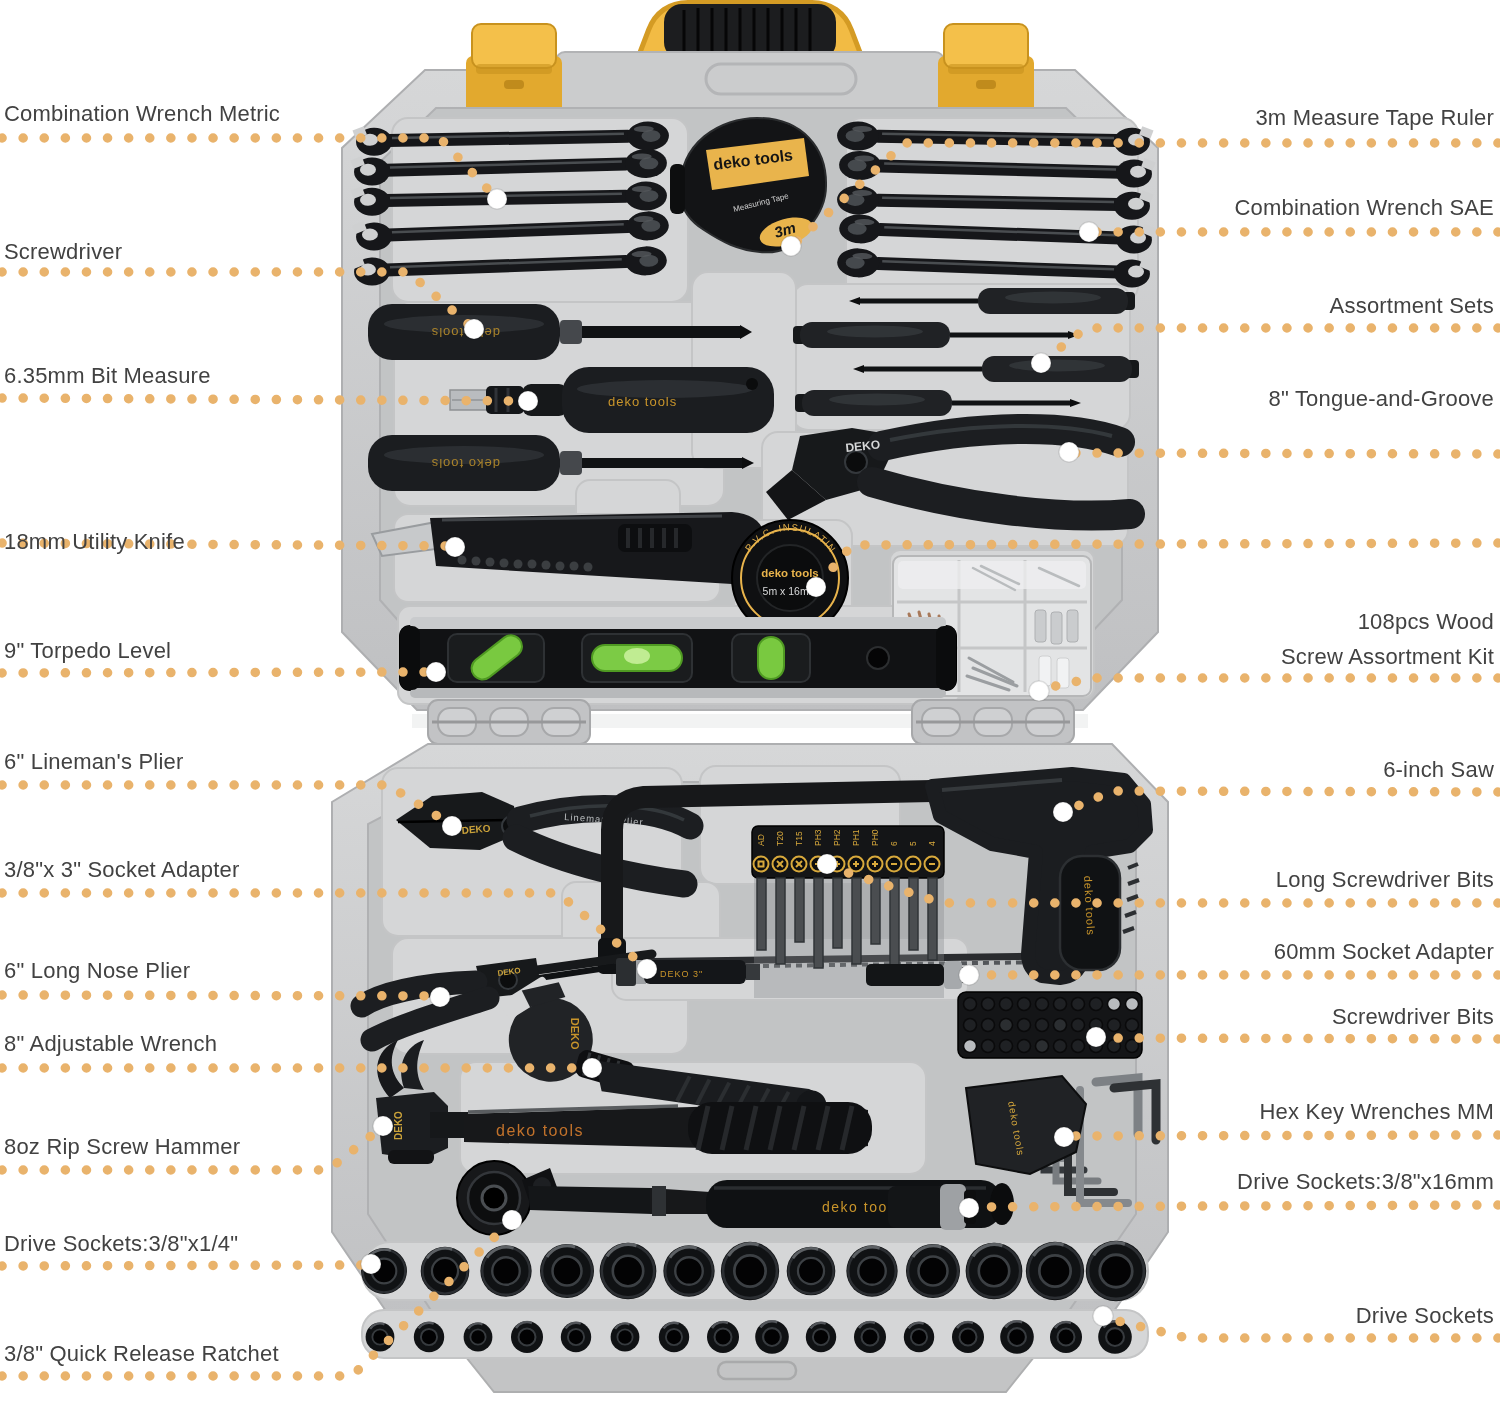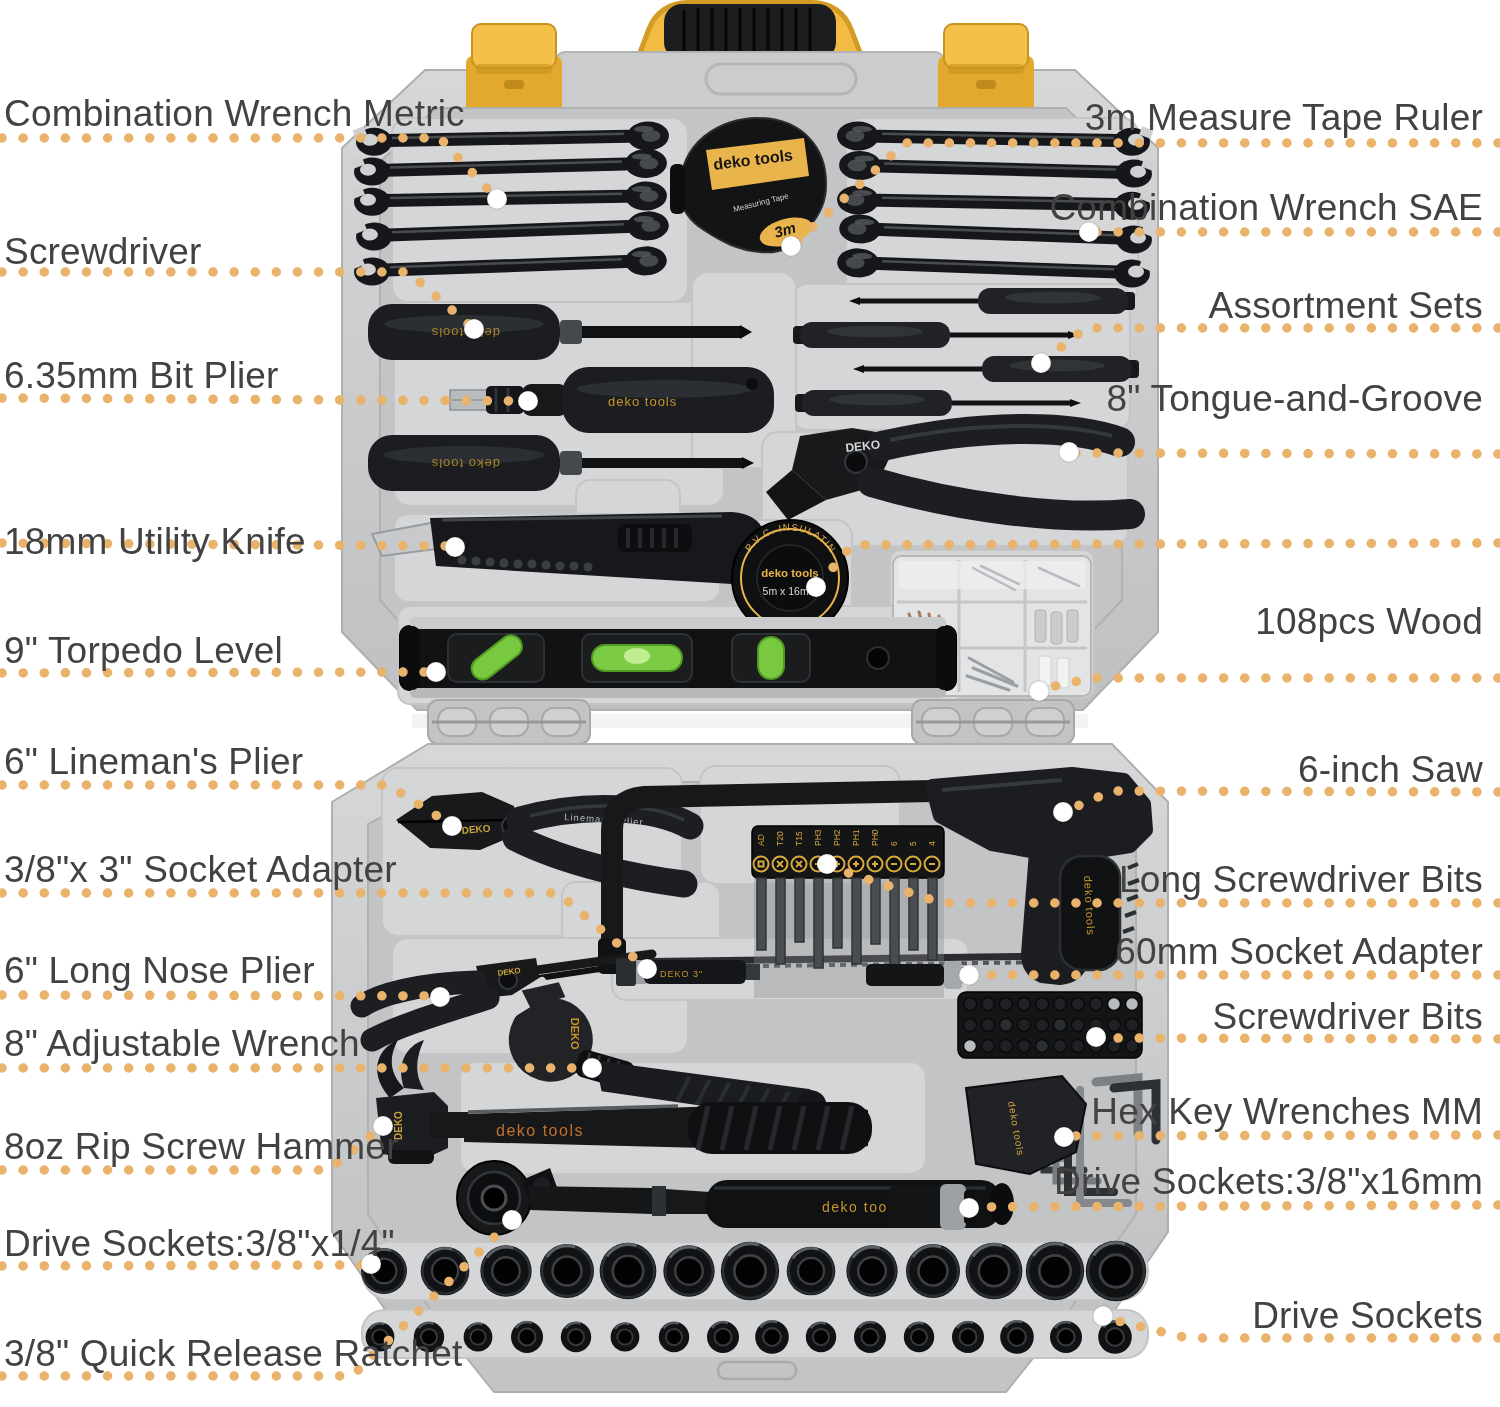--- a/index.html
+++ b/index.html
@@ -3,24 +3,24 @@
 <meta charset="utf-8">
 <style>
   :root{
     --dot:#E9B36C; --accent-yellow:#EFB83F; --case-gray:#C9CACB;
     --tool-black:#17181A; --label-text:#424242; --vial-green:#7CCB45; --brand-gold:#C9952B;
   }
   html,body{margin:0;padding:0;background:#fff;}
   .stage{position:relative;width:1500px;height:1407px;background:#fff;overflow:hidden;
          font-family:"Liberation Sans", sans-serif;}
   .art{position:absolute;left:0;top:0;}
-  .callout{position:absolute;color:var(--label-text);font-size:37px;line-height:35px;
+  .callout{position:absolute;color:var(--label-text);font-size:22px;line-height:35px;
            letter-spacing:0.2px;white-space:nowrap;}
   .callout.left{left:4px;text-align:left;}
-  .callout.right{right:17px;text-align:right;}
+  .callout.right{right:6px;text-align:right;}
   .dots{fill:none;stroke:var(--dot);stroke-width:9.5;stroke-linecap:round;stroke-dasharray:0.1 21;}
   .enddot{fill:#ffffff;stroke:rgba(0,0,0,0.10);stroke-width:1.5;}
   text{font-family:"Liberation Sans", sans-serif;}
 </style>
 </head>
 <body>
 
 <div class="stage">
 
 <svg class="art" width="1500" height="1407" viewBox="0 0 1500 1407">
@@ -632,21 +632,21 @@
   </g>
 </svg>
 
 <div class="callout left" style="top:96px">
   <div>Combination Wrench Metric</div>
 </div>
 <div class="callout left" style="top:234px">
   <div>Screwdriver</div>
 </div>
 <div class="callout left" style="top:358px">
-  <div>6.35mm Bit Plier</div>
+  <div>6.35mm Bit Measure</div>
 </div>
 <div class="callout left" style="top:524px">
   <div>18mm Utility Knife</div>
 </div>
 <div class="callout left" style="top:633px">
   <div>9" Torpedo Level</div>
 </div>
 <div class="callout left" style="top:744px">
   <div>6" Lineman's Plier</div>
 </div>
@@ -676,20 +676,21 @@
   <div>Combination Wrench SAE</div>
 </div>
 <div class="callout right" style="top:288px">
   <div>Assortment Sets</div>
 </div>
 <div class="callout right" style="top:381px">
   <div>8" Tongue-and-Groove</div>
 </div>
 <div class="callout right" style="top:604px">
   <div>108pcs Wood</div>
+  <div>Screw Assortment Kit</div>
 </div>
 <div class="callout right" style="top:752px">
   <div>6-inch Saw</div>
 </div>
 <div class="callout right" style="top:862px">
   <div>Long Screwdriver Bits</div>
 </div>
 <div class="callout right" style="top:934px">
   <div>60mm Socket Adapter</div>
 </div>

